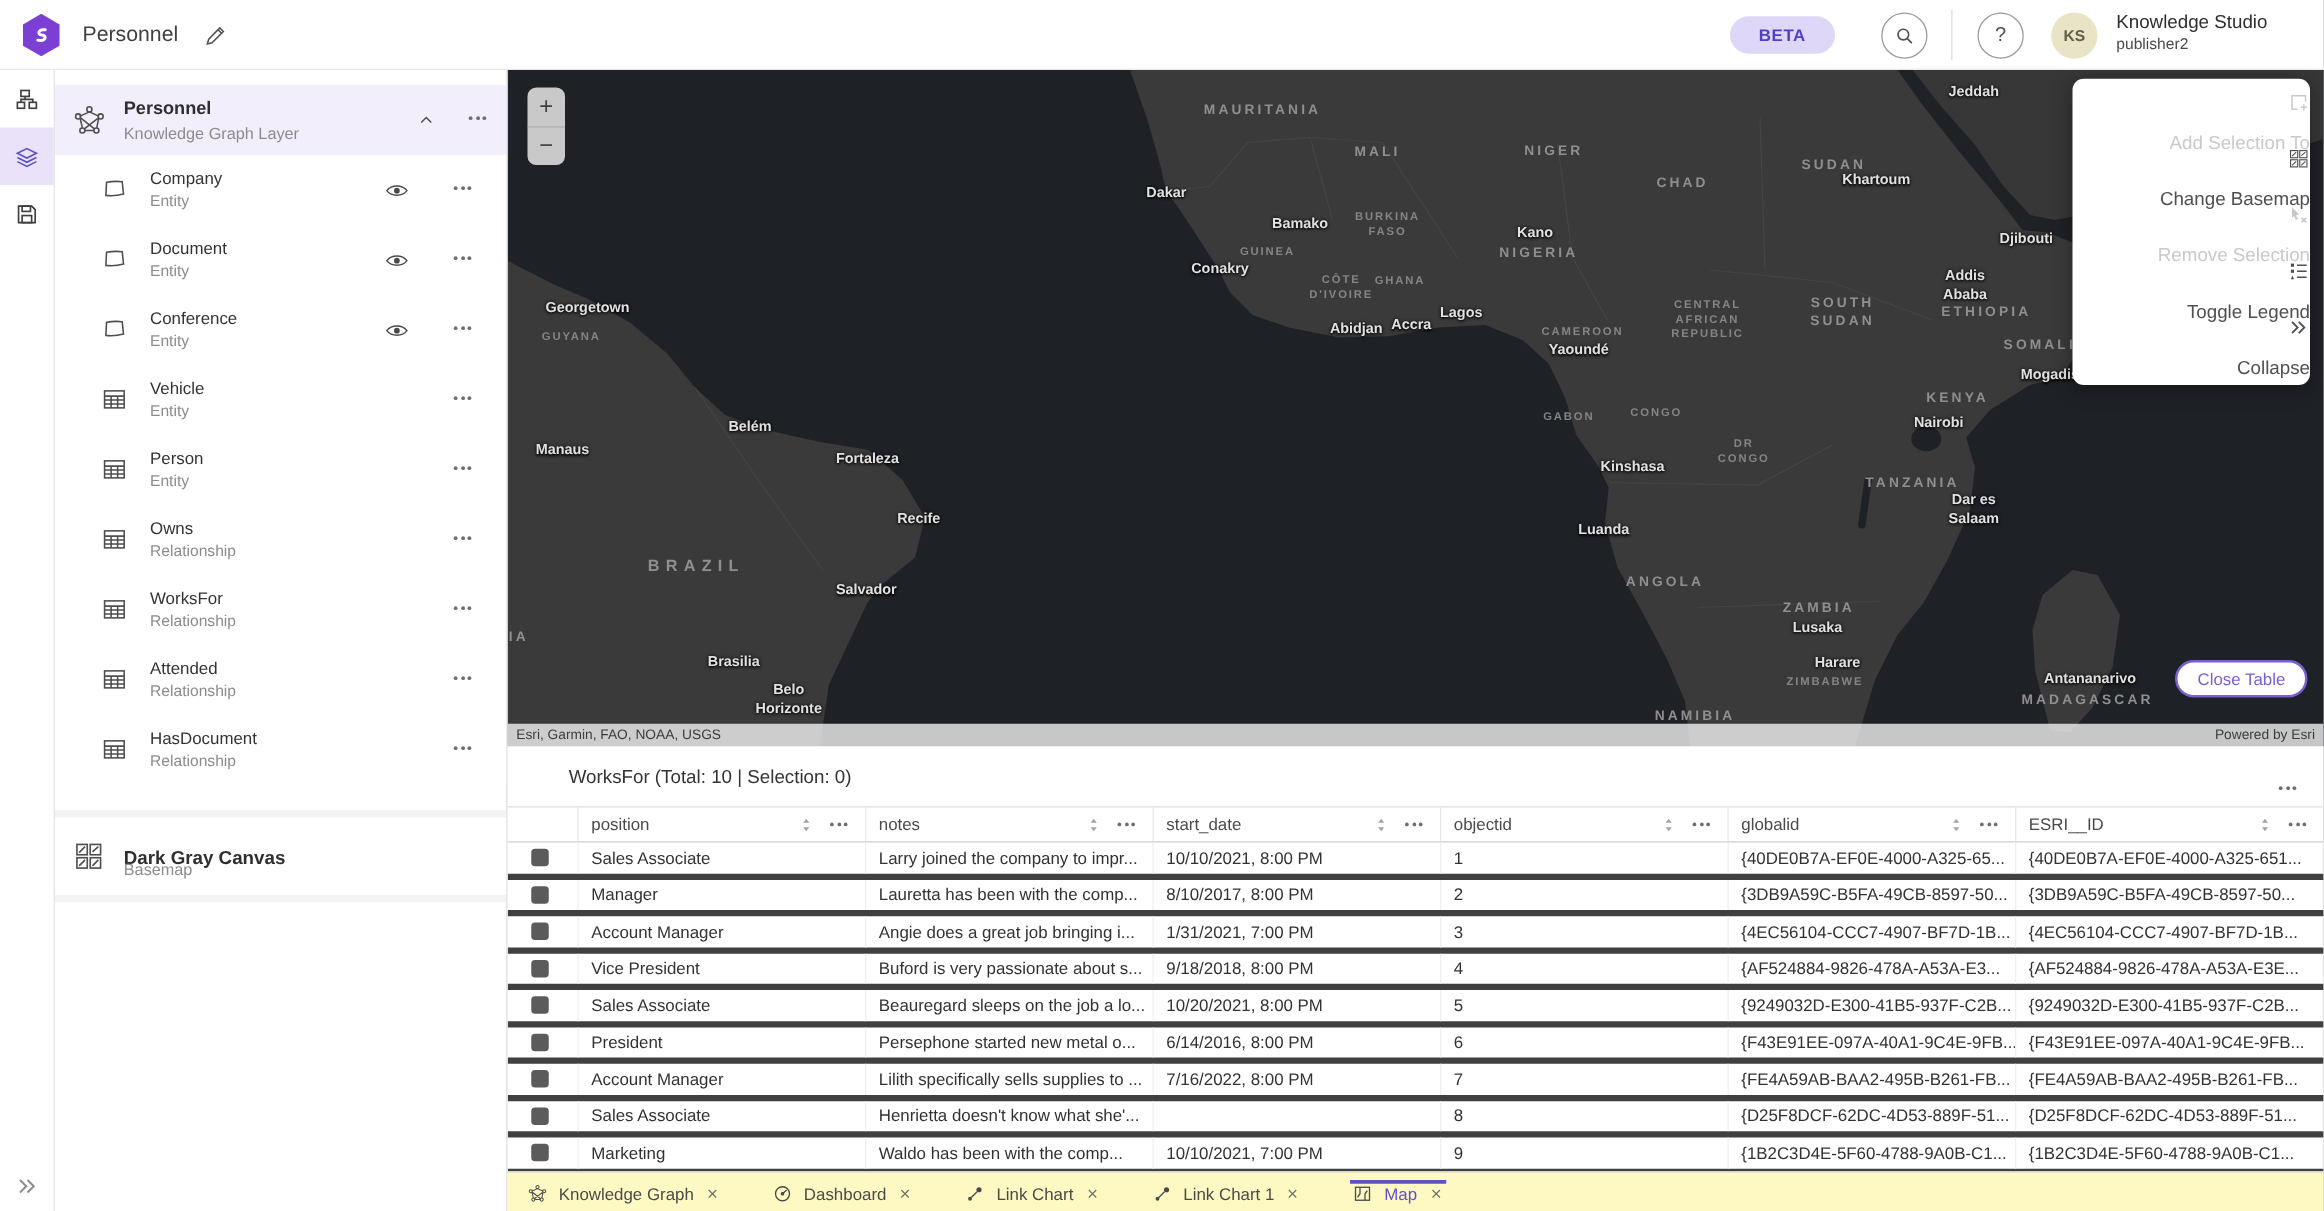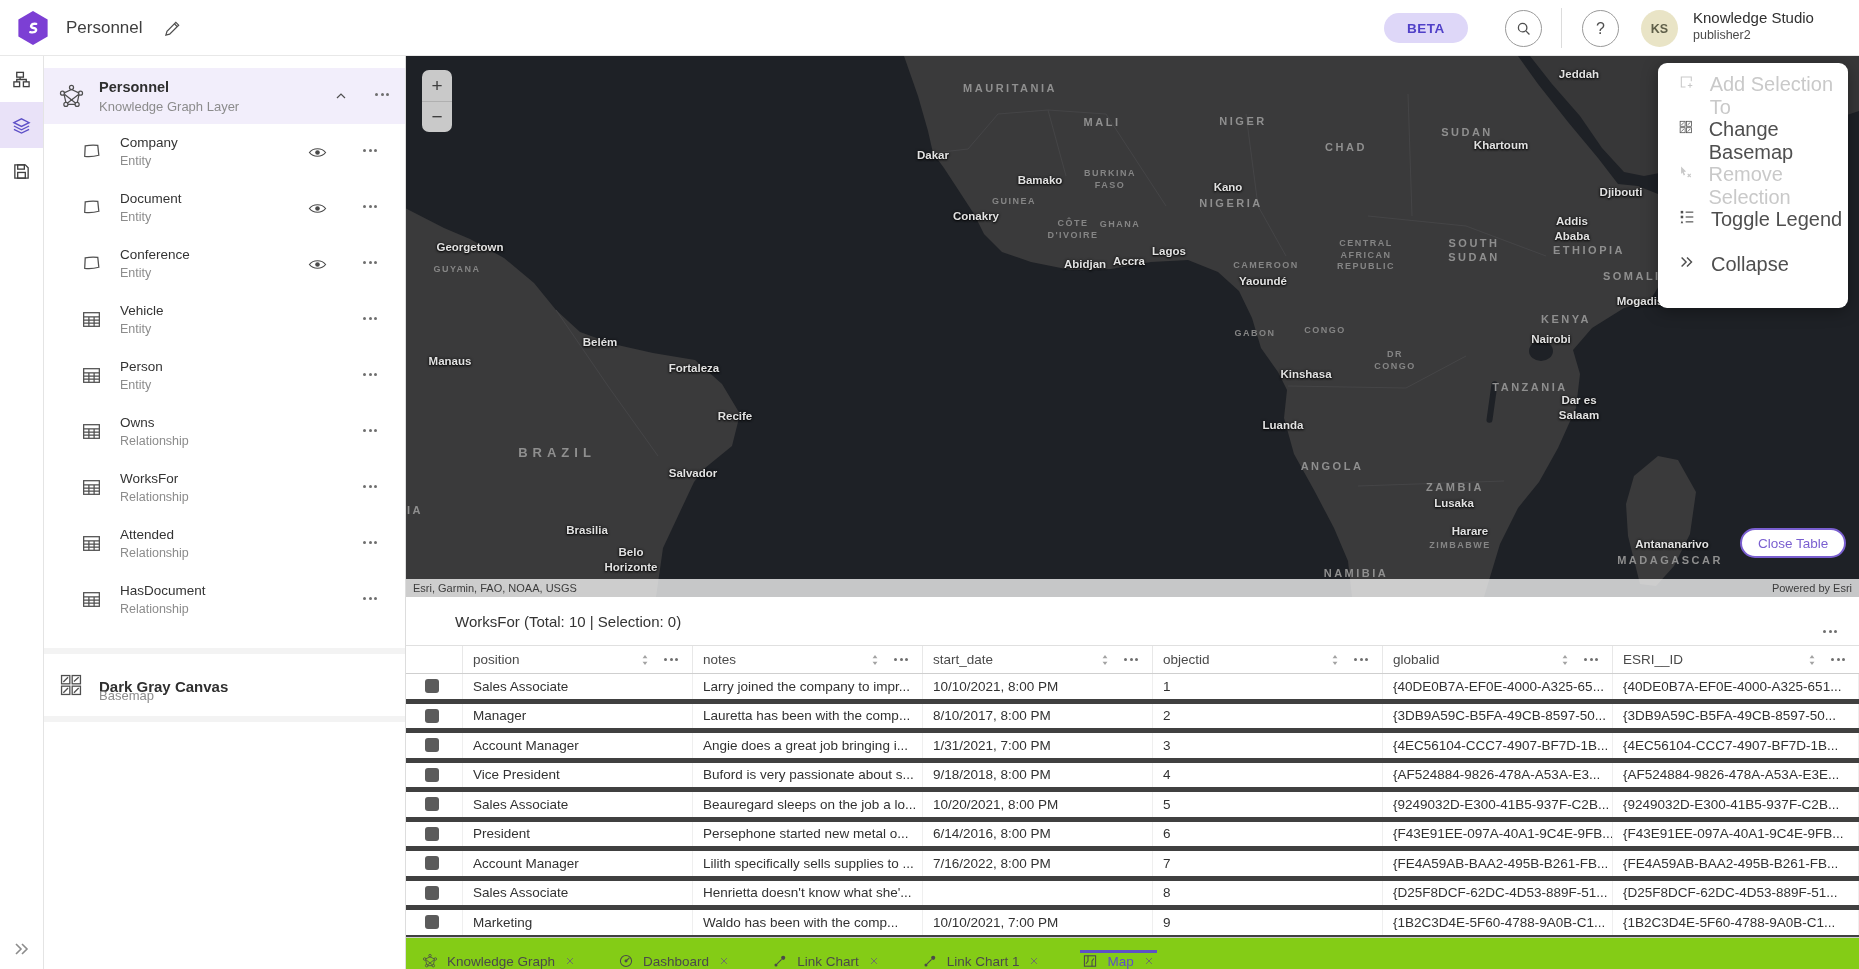--- a/index.html
+++ b/index.html
@@ -83,22 +83,22 @@
         color:#3f3f3f;font-size:19px;}
   .zoom-btn.zb2{border-top:1px solid #b0b0b0;}
   #attribution{position:absolute;left:0;bottom:0;width:100%;height:18px;background:rgba(255,255,255,.75);
         display:flex;justify-content:space-between;align-items:center;padding:0 7px;
         font-size:11px;color:#3c3c3c;z-index:4;}
   #close-table-btn{position:absolute;left:1334px;top:472px;height:30px;padding:0 16px;border-radius:16px;
         border:2px solid #7a5fd0;background:#fff;color:#7a5fd0;font-size:13.5px;z-index:4;
         font-family:"Liberation Sans",sans-serif;display:flex;align-items:center;}
   #context-menu{position:absolute;left:1252px;top:7px;width:190px;background:#fff;border-radius:9px;
         box-shadow:0 3px 16px rgba(0,0,0,.35);padding:10px 0;z-index:5;}
-  .menu-item{height:45px;display:flex;align-items:flex-start;padding-left:20px;gap:15px;
-        font-size:20px;color:#4f4f4f;}
+  .menu-item{height:45px;display:flex;align-items:flex-end;padding-left:20px;gap:15px;
+        font-size:15px;color:#4f4f4f;flex-direction:column;}
   .menu-item .icn{width:18px;height:18px;}
   .menu-item.disabled{color:#c9c9c9;}
 
   
   #table-panel{position:absolute;left:406px;top:597px;width:1453px;height:340px;background:#fff;z-index:4;}
   .t-title-row{height:48px;position:relative;}
   .t-title{position:absolute;left:49px;top:16px;font-size:15px;color:#333;}
   .t-title-dots{position:absolute;right:22px;top:22px;}
   .t-header{height:29px;display:flex;border-top:1px solid #e0e0e0;border-bottom:1px solid #cfcfcf;}
   .th-cb{width:57px;border-right:1px solid #e8e8e8;}
@@ -109,22 +109,22 @@
   .th-sort{width:10px;height:16px;color:#a3a3a3;margin-right:14px;flex:none;}
   .t-body{height:263px;overflow:hidden;}
   .t-row{height:29.5px;display:flex;border-bottom:5px solid #404040;}
   .td-cb{width:57px;border-right:1px solid #efefef;display:flex;align-items:center;padding-left:19px;flex:none;}
   .cb{width:14px;height:14px;border-radius:3px;background:#5b5b5b;}
   .td{width:230px;padding:0 8px 0 10px;border-right:1px solid #efefef;display:flex;align-items:center;
         font-size:13.5px;color:#323232;white-space:nowrap;overflow:hidden;flex:none;}
   .td.last{flex:1;}
 
   
-  #tab-bar{position:absolute;left:406px;top:937px;width:1453px;height:32px;background:#84cc16;
-        border-top:1px solid #cdcdcd;display:flex;align-items:flex-end;padding-left:14px;gap:38px;z-index:5;}
+  #tab-bar{position:absolute;left:406px;top:937px;width:1453px;height:32px;background:#fef9c3;
+        border-top:1px solid #cdcdcd;display:flex;align-items:center;padding-left:14px;gap:38px;z-index:5;}
   .tab{display:flex;align-items:center;gap:9px;font-size:13.5px;color:#4a4a4a;
         border-top:3px solid transparent;padding:0 2px;}
   .tab .tab-icon{width:16px;height:16px;color:#4a4a4a;}
   .tab .tab-close{width:12px;height:12px;color:#6b6b6b;}
   .tab.active{color:#5e50c7;border-top-color:#5e50c7;}
 </style>
 </head>
 <body>
 
 <div id="page">

